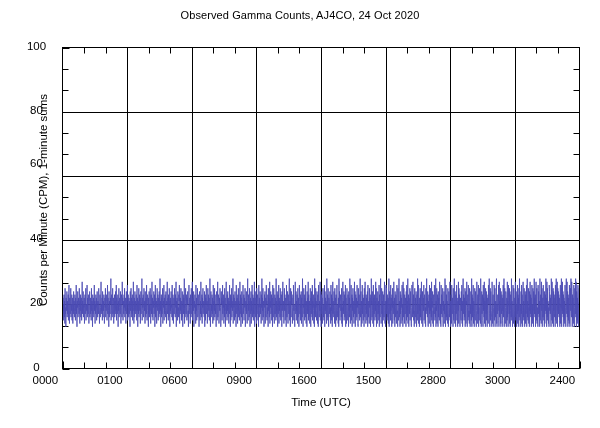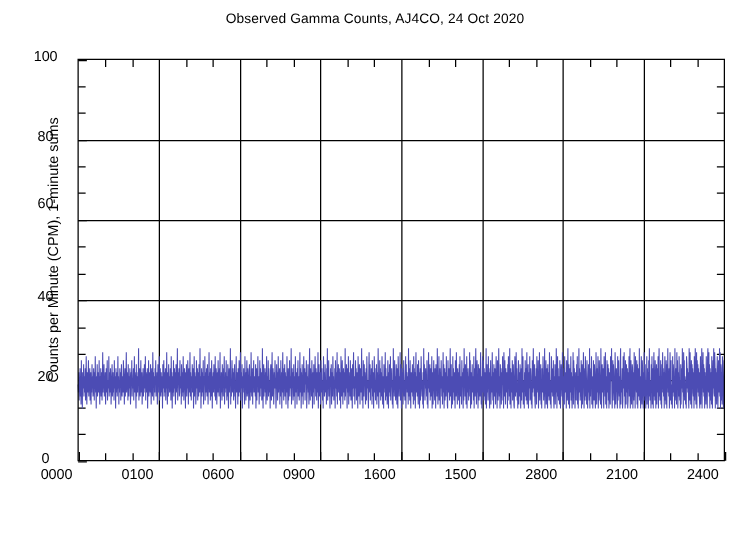--- a/index.html
+++ b/index.html
@@ -91,20 +91,21 @@
 </style>
 </head>
 <body>
 
 <div id="chart-root">
 
   <div class="chart-title">Observed Gamma Counts, AJ4CO, 24 Oct 2020</div>
 
   <div class="y-axis-label">Counts per Minute (CPM), 1-minute sums</div>
 
+  <div class="x-axis-label">Time (UTC)</div>
 
   <svg id="plot-svg" width="600" height="428">
     <g id="gridlines">
         <line x1="62.5" y1="304.5" x2="579.5" y2="304.5" stroke="#000000" stroke-width="1"></line>
         <line x1="62.5" y1="240.5" x2="579.5" y2="240.5" stroke="#000000" stroke-width="1"></line>
         <line x1="62.5" y1="176.5" x2="579.5" y2="176.5" stroke="#000000" stroke-width="1"></line>
         <line x1="62.5" y1="112.5" x2="579.5" y2="112.5" stroke="#000000" stroke-width="1"></line>
         <line x1="127.5" y1="47.5" x2="127.5" y2="368.5" stroke="#000000" stroke-width="1"></line>
         <line x1="192.5" y1="47.5" x2="192.5" y2="368.5" stroke="#000000" stroke-width="1"></line>
         <line x1="256.5" y1="47.5" x2="256.5" y2="368.5" stroke="#000000" stroke-width="1"></line>
@@ -195,17 +196,17 @@
       <div class="ytick-label" style="left: 16.5px; top: 39.5px;">100</div>
     </div>
   <div id="xtick-labels">
       <div class="xtick-label" style="left: 32.5px; top: 373.5px;">0000</div>
       <div class="xtick-label" style="left: 97.125px; top: 373.5px;">0100</div>
       <div class="xtick-label" style="left: 161.75px; top: 373.5px;">0600</div>
       <div class="xtick-label" style="left: 226.375px; top: 373.5px;">0900</div>
       <div class="xtick-label" style="left: 291px; top: 373.5px;">1600</div>
       <div class="xtick-label" style="left: 355.625px; top: 373.5px;">1500</div>
       <div class="xtick-label" style="left: 420.25px; top: 373.5px;">2800</div>
-      <div class="xtick-label" style="left: 484.875px; top: 373.5px;">2100</div>
+      <div class="xtick-label" style="left: 484.875px; top: 373.5px;">3000</div>
       <div class="xtick-label" style="left: 549.5px; top: 373.5px;">2400</div>
     </div>
 
 </div>
 
 </body></html>

